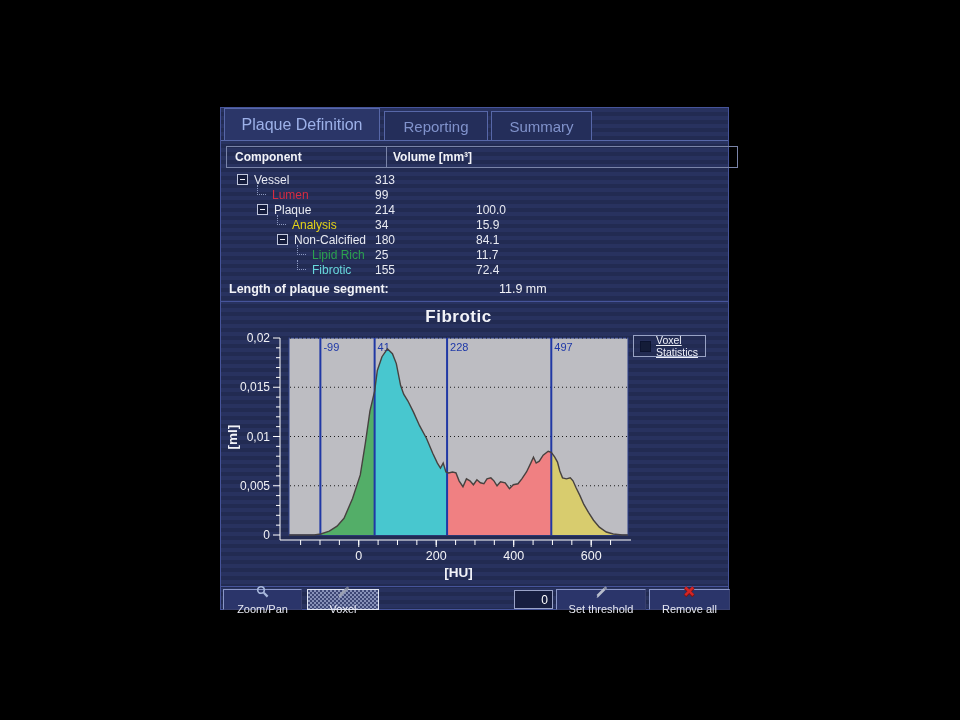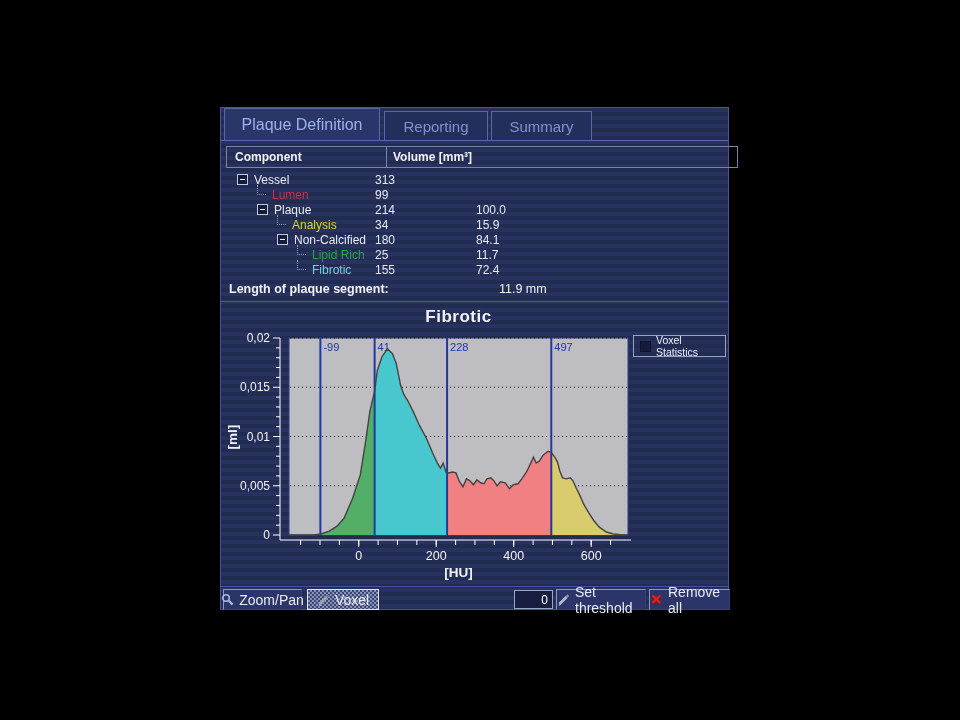--- a/index.html
+++ b/index.html
@@ -37,30 +37,30 @@
   .row-ratio{position:absolute;left:255px;}
   .tree-footer{position:absolute;left:0;top:174px;right:0;height:15px;font-size:12.5px;color:#f2f3f8;}
   .tf-label{position:absolute;left:8px;font-weight:bold;}
   .tf-value{position:absolute;left:278px;}
 
   
   .chart{position:absolute;left:0;top:193px;right:0;height:285px;border-top:1px solid #46549a;}
   .chart-title{position:absolute;left:68px;top:5px;width:339px;text-align:center;
     color:#f2f3f8;font-size:17px;font-weight:bold;letter-spacing:.5px;}
   .chart svg{position:absolute;left:0;top:0;}
-  .legend{position:absolute;left:412px;top:33px;width:93px;height:22px;border:1px solid #98a2c4;
+  .legend{position:absolute;left:412px;top:33px;width:73px;height:22px;border:1px solid #98a2c4;
     box-sizing:border-box;display:flex;align-items:center;gap:5px;padding-left:6px;
-    color:#eef0f8;font-size:10.5px;background:rgba(34,43,82,.35);}
+    color:#eef0f8;font-size:10.5px;background:rgba(34,43,82,.35);text-decoration:underline;}
   .swatch{flex:none;width:9px;height:9px;border:1px solid #0c1330;}
 
   
   .toolbar{position:absolute;left:0;top:478px;right:0;height:25px;border-top:1px solid #46549a;}
   .tbtn{position:absolute;top:2px;height:21px;box-sizing:border-box;background:#2b356a;
     border:1px solid;border-color:#8a97c8 #39406e #39406e #8a97c8;
-    color:#e8eaf4;font-size:14px;display:flex;align-items:center;justify-content:center;gap:5px;cursor:default;}
+    color:#e8eaf4;font-size:11px;display:flex;align-items:center;justify-content:center;gap:5px;cursor:default;flex-direction:column;}
   .tbtn.pressed{background:repeating-conic-gradient(#8791b8 0% 25%,#3d4775 0% 50%);background-size:4px 4px;
     border-color:#dfe4f2;}
   .tinput{position:absolute;top:3px;height:19px;box-sizing:border-box;background:#171e40;
     border:1px solid #9aa3c8;color:#fff;font-size:12px;text-align:right;padding:0 4px;
     font-family:"Liberation Sans",sans-serif;}
   .icon{flex:none;display:block;}
 </style>
 </head>
 <body>
 

